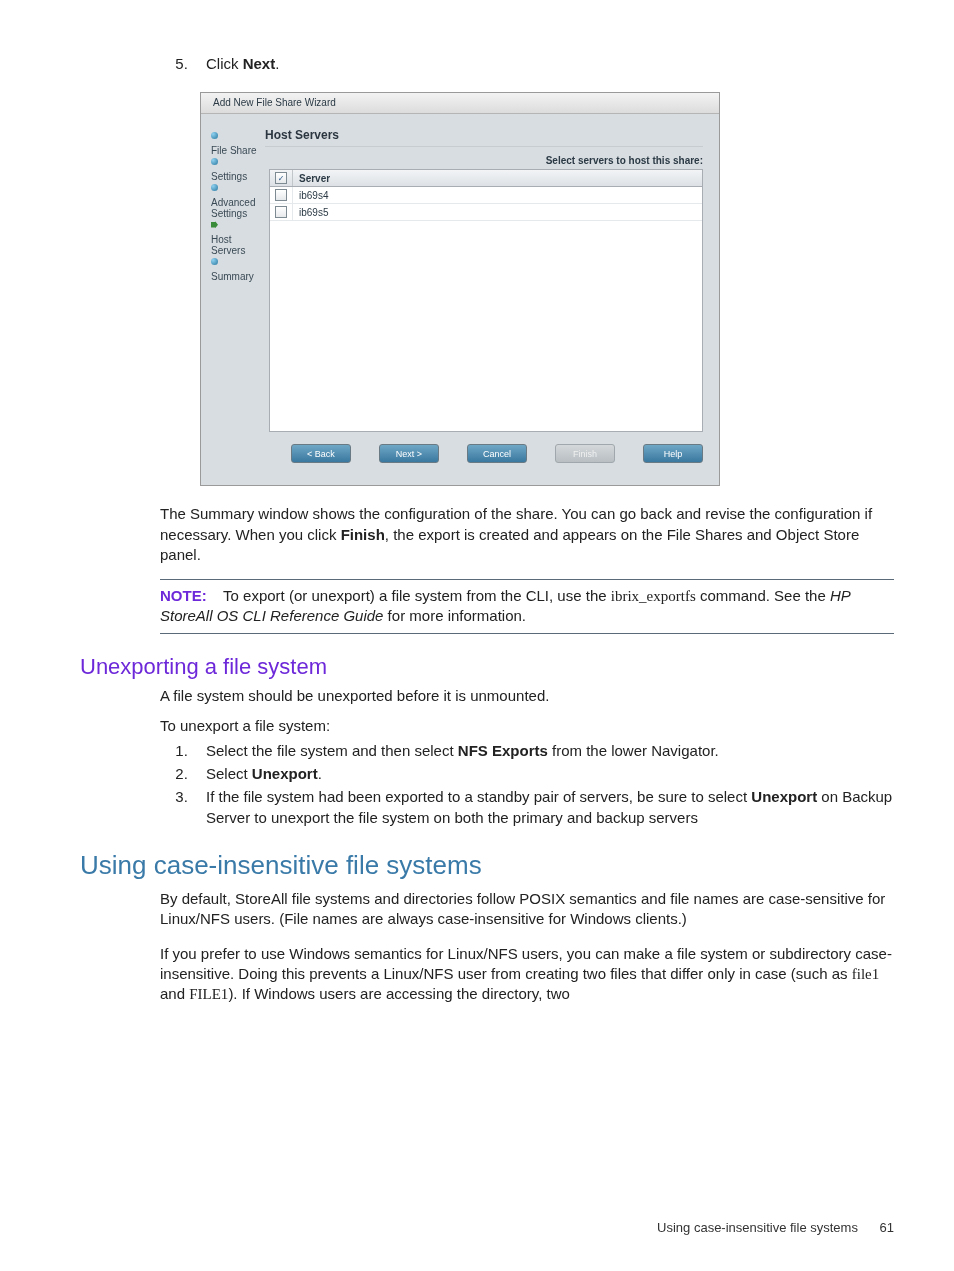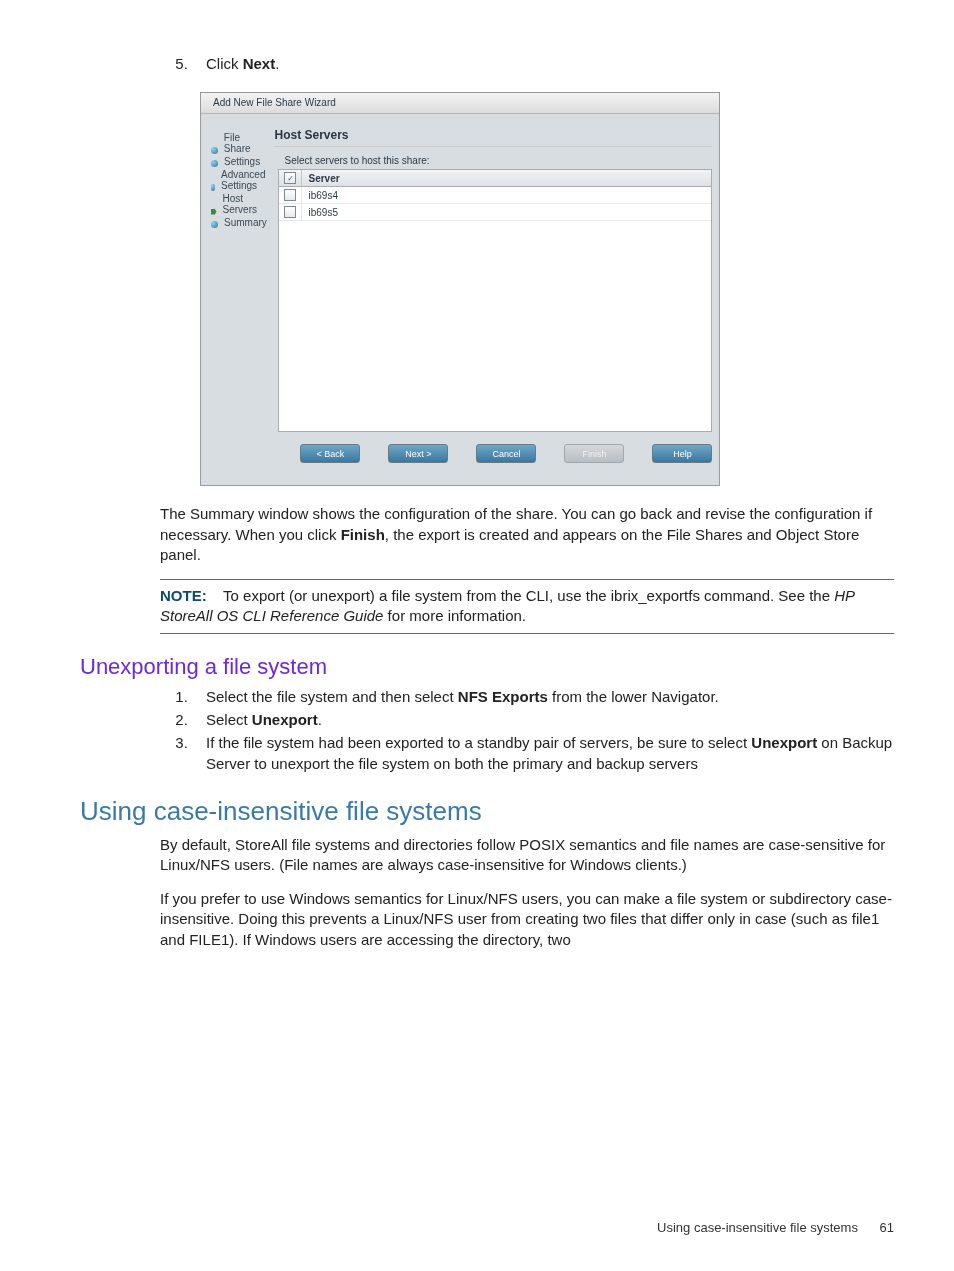--- a/index.html
+++ b/index.html
@@ -53,25 +53,26 @@
   .ss-body {
     display: flex;
     background: #d8dde1;
   }
   .ss-nav {
     width: 122px;
     padding: 18px 6px 0 10px;
   }
   .ss-nav-item {
     display: flex;
-    align-items: flex-end;
+    align-items: flex-start;
     gap: 6px;
     margin-bottom: 2px;
     font-size: 10px;
     color: #3a4a55;
+    flex-direction: column;
   }
   .dot {
     width: 7px; height: 7px;
     display: inline-block;
     border-radius: 4px;
     background: radial-gradient(circle at 30% 30%, #8fd1f0, #2a78a0);
   }
   .arrow-icon {
     width: 7px; height: 7px;
     display: inline-block;
@@ -94,22 +95,23 @@
     margin: 4px 0 8px 0;
   }
   .ss-desc {
     font-size: 9px;
     color: #3a4650;
     line-height: 1.3;
     margin-bottom: 8px;
   }
   .ss-subh {
     font-size: 10px;
-    font-weight: normal;
+    font-weight: bold;
     padding: 0 0 3px 10px;
+    text-align: right;
   }
   .ss-table {
     border: 1px solid #a7adb2;
     border-top: none;
     background: #ffffff;
     height: 262px;
     margin-left: 4px;
     overflow: hidden;
   }
   .ss-table-head {
@@ -196,25 +198,25 @@
     border: none;
     border-top: 1px solid #5a6a78;
     margin: 4px 0 6px 0;
   }
   .note-p {
     margin: 4px 0 6px 0;
     font-size: 15px;
     line-height: 1.35;
   }
   .note-label {
-    color: #0c4a6e;
+    color: #6d28d9;
     font-weight: bold;
   }
   .italic { font-style: italic; }
-  .mono { font-family: Liberation Sans, sans-serif; }
+  .mono { font-family: Liberation Serif, serif; }
   h2.section-h {
     font-size: 22px;
     font-weight: normal;
     color: #6d28d9;
     margin: 20px 0 6px 0;
   }
   h1.section-h1 {
     font-size: 26px;
     font-weight: normal;
     color: #3a7aa8;
@@ -322,20 +324,24 @@
     <hr class="note-rule">
     <p class="note-p">
       <span class="note-label">NOTE:</span>
       &nbsp;&nbsp;
       <span>To export (or unexport) a file system from the CLI, use the </span><span class="mono">ibrix_exportfs</span><span> command. See the </span><span class="italic">HP StoreAll OS CLI Reference Guide</span><span> for more information.</span>
     </p>
     <hr class="note-rule">
   </div>
 
   <h2 class="section-h">Unexporting a file system</h2>
+  <div class="body-indent">
+    <p class="body-para" style="margin-bottom:10px">A file system should be unexported before it is unmounted.</p>
+    <p class="body-para" style="margin-bottom:4px">To unexport a file system:</p>
+  </div>
   <ol class="inner-steps">
     <li>
       <span>Select the file system and then select </span><span class="bold">NFS Exports</span><span> from the lower Navigator.</span>
     </li>
     <li>
       <span>Select </span><span class="bold">Unexport</span><span>.</span>
     </li>
     <li>
       <span>If the file system had been exported to a standby pair of servers, be sure to select </span><span class="bold">Unexport</span><span> on Backup Server to unexport the file system on both the primary and backup servers</span>
     </li>

